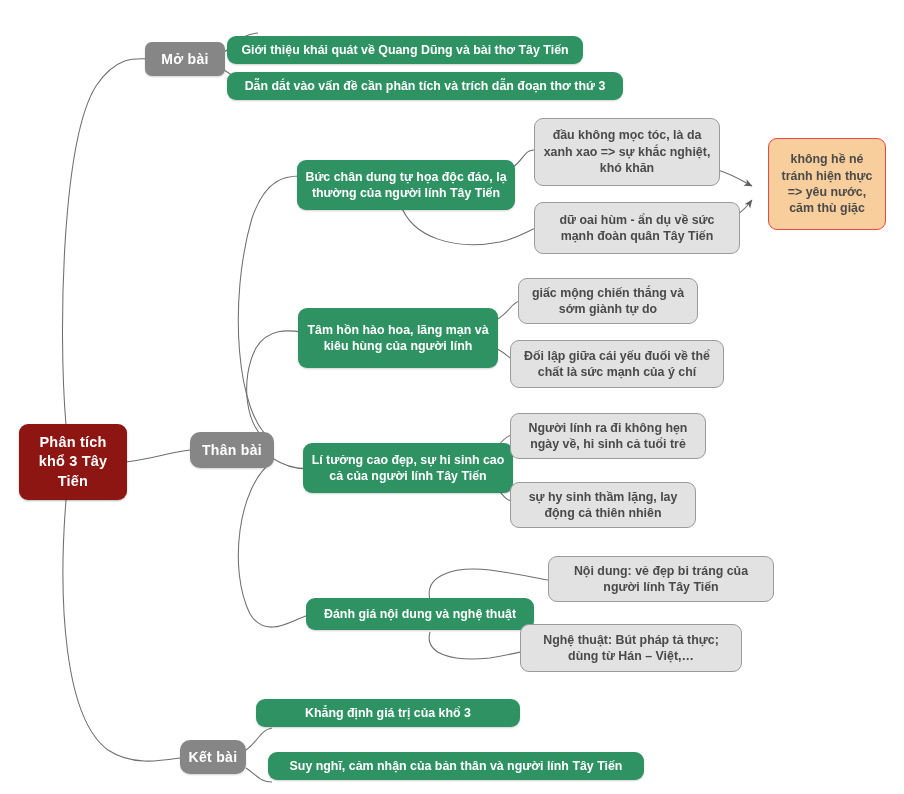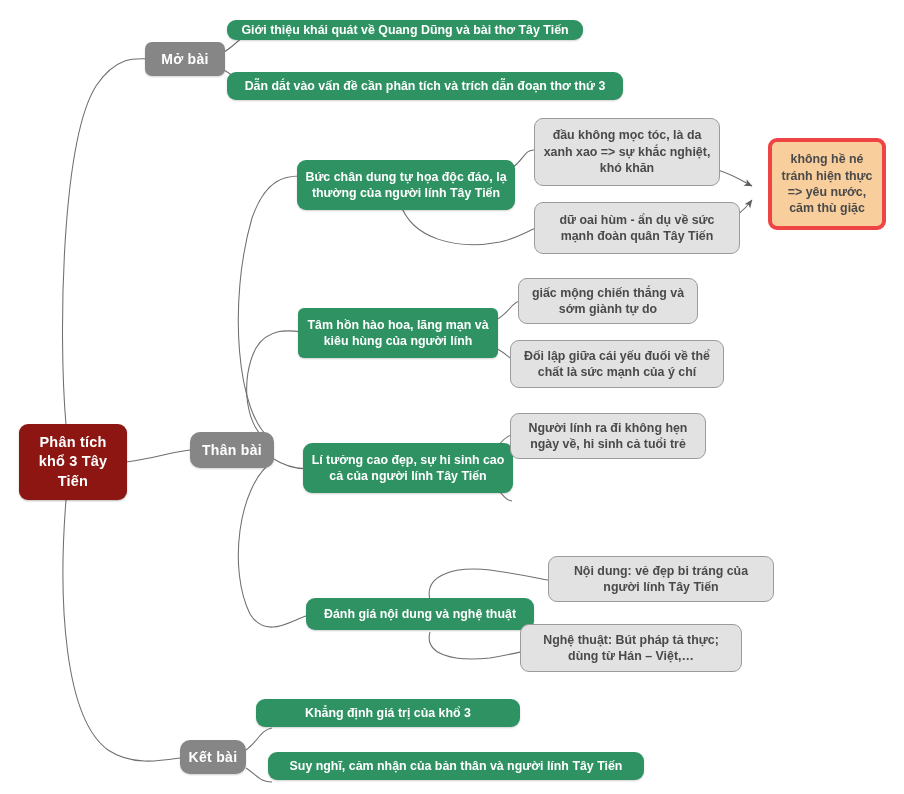--- a/index.html
+++ b/index.html
@@ -36,21 +36,21 @@
     border-radius:9px;box-shadow:0 1px 2px rgba(0,0,0,.18);
   }
   
   .n-grey{
     background:#e2e2e2;color:#4a4a4a;font-size:12.4px;font-weight:bold;
     border:1px solid #9b9b9b;border-radius:9px;
   }
   
   .n-orange{
     background:#f7ce9c;color:#4a4a4a;font-size:12.4px;font-weight:bold;
-    border:4px solid #ef4444;border-radius:9px;
+    border:1px solid #ef4444;border-radius:9px;
   }
 </style>
 </head>
 <body>
 
 <div id="map">
 
   <svg class="edges" viewBox="0 0 904 794" xmlns="http://www.w3.org/2000/svg">
     <defs>
       <marker id="arw" markerWidth="9" markerHeight="9" refX="7.5" refY="4" orient="auto" markerUnits="strokeWidth">
@@ -94,21 +94,21 @@
   </svg>
 
   <div class="node n-root" style="left:19px;top:424px;width:108px;height:76px;">
     <span>Phân tích khổ 3 Tây Tiến</span>
   </div>
 
   <div class="node n-sec" style="left:145px;top:42px;width:80px;height:34px;border-radius:7px;">
     <span>Mở bài</span>
   </div>
 
-  <div class="node n-green" style="left:227px;top:20px;width:356px;height:20px;">
+  <div class="node n-green" style="left:227px;top:36px;width:356px;height:28px;">
     <span>Giới thiệu khái quát về Quang Dũng và bài thơ Tây Tiến</span>
   </div>
   <div class="node n-green" style="left:227px;top:72px;width:396px;height:28px;">
     <span>Dẫn dắt vào vấn đề cần phân tích và trích dẫn đoạn thơ thứ 3</span>
   </div>
 
   <div class="node n-sec" style="left:190px;top:432px;width:84px;height:36px;">
     <span>Thân bài</span>
   </div>
 
@@ -118,35 +118,38 @@
   <div class="node n-grey" style="left:534px;top:118px;width:186px;height:68px;">
     <span>đầu không mọc tóc, là da xanh xao =&gt; sự khắc nghiệt, khó khăn</span>
   </div>
   <div class="node n-grey" style="left:534px;top:202px;width:206px;height:52px;">
     <span>dữ oai hùm - ẩn dụ về sức mạnh đoàn quân Tây Tiến</span>
   </div>
   <div class="node n-orange" style="left:768px;top:138px;width:118px;height:92px;">
     <span>không hề né tránh hiện thực =&gt; yêu nước, căm thù giặc</span>
   </div>
 
-  <div class="node n-green" style="left:298px;top:308px;width:200px;height:50px;border-radius:6px;">
+  <div class="node n-green" style="left:298px;top:308px;width:200px;height:60px;">
     <span>Tâm hồn hào hoa, lãng mạn và kiêu hùng của người lính</span>
   </div>
   <div class="node n-grey" style="left:518px;top:278px;width:180px;height:46px;">
     <span>giấc mộng chiến thắng và sớm giành tự do</span>
   </div>
   <div class="node n-grey" style="left:510px;top:340px;width:214px;height:48px;">
     <span>Đối lập giữa cái yếu đuối về thể chất là sức mạnh của ý chí</span>
   </div>
 
   <div class="node n-green" style="left:303px;top:443px;width:210px;height:50px;">
     <span>Lí tưởng cao đẹp, sự hi sinh cao cả của người lính Tây Tiến</span>
   </div>
   <div class="node n-grey" style="left:510px;top:413px;width:196px;height:46px;">
     <span>Người lính ra đi không hẹn ngày về, hi sinh cả tuổi trẻ</span>
+  </div>
+  <div class="node n-grey" style="left:510px;top:482px;width:186px;height:46px;">
+    <span>sự hy sinh thầm lặng, lay động cả thiên nhiên</span>
   </div>
 
   <div class="node n-green" style="left:306px;top:598px;width:228px;height:32px;">
     <span>Đánh giá nội dung và nghệ thuật</span>
   </div>
   <div class="node n-grey" style="left:548px;top:556px;width:226px;height:46px;">
     <span>Nội dung: vẻ đẹp bi tráng của người lính Tây Tiến</span>
   </div>
   <div class="node n-grey" style="left:520px;top:624px;width:222px;height:48px;">
     <span>Nghệ thuật: Bút pháp tả thực; dùng từ Hán – Việt,…</span>

